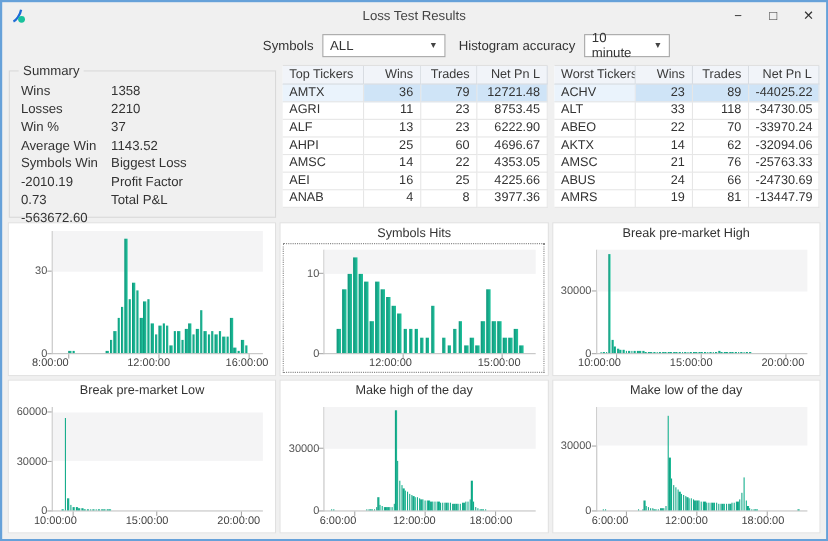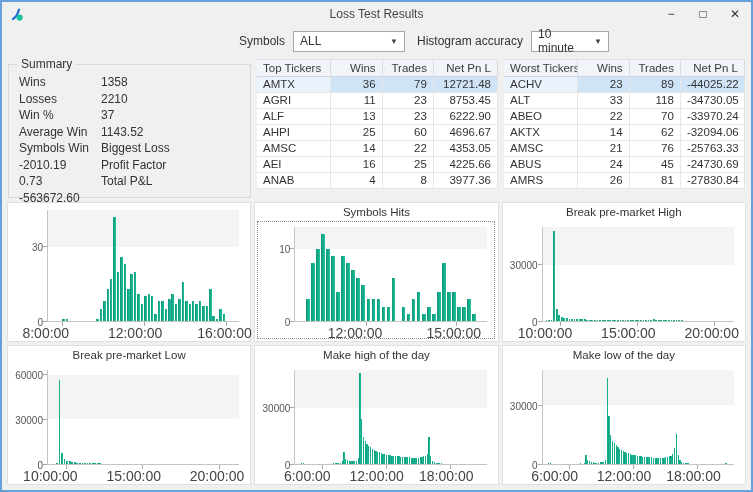--- a/index.html
+++ b/index.html
@@ -53,21 +53,21 @@
                 border:1px dotted transparent; }
   .chart-body.focused { border:1px dotted #8a8a8a; }
   .axes { flex:1; display:flex; min-height:0; padding:5px 7px 0 0; }
   .ylab { width:36px; position:relative; flex-shrink:0; font-size:10px; color:#555; }
   .ytick { position:absolute; right:4px; transform:translateY(-50%); }
   .plot { flex:1; position:relative; border-left:1px solid #c4c4c4; border-bottom:1px solid #c4c4c4; background:#fff; }
   .band { position:absolute; left:0; right:0; background:#f4f4f5; }
   .bar { position:absolute; bottom:0; background:linear-gradient(90deg,#0e947a,#20c49d); }
   .ytickmark { position:absolute; width:4px; height:1px; background:#aaa; left:-5px; }
   .xtickmark { position:absolute; width:1px; height:4px; background:#aaa; bottom:-5px; }
-  .xaxis { height:16px; position:relative; margin-left:20px; margin-right:7px; font-size:14px; color:#444; flex-shrink:0; }
+  .xaxis { height:16px; position:relative; margin-left:20px; margin-right:7px; font-size:10px; color:#444; flex-shrink:0; }
   .xtick { position:absolute; top:2.5px; transform:translateX(-50%); white-space:nowrap; }
 </style>
 </head>
 <body>
 
 <div class="window">
 
   <div class="titlebar">
     <span class="app-icon">
       <svg width="15" height="15" viewBox="0 0 15 15">
@@ -200,28 +200,28 @@
         </div>
         <div class="t-row">
           <div class="t-cell">AMSC</div>
           <div class="t-cell num">21</div>
           <div class="t-cell num">76</div>
           <div class="t-cell num">-25763.33</div>
         </div>
         <div class="t-row">
           <div class="t-cell">ABUS</div>
           <div class="t-cell num">24</div>
-          <div class="t-cell num">45</div>
+          <div class="t-cell num">66</div>
           <div class="t-cell num">-24730.69</div>
         </div>
         <div class="t-row">
           <div class="t-cell">AMRS</div>
-          <div class="t-cell num">26</div>
+          <div class="t-cell num">19</div>
           <div class="t-cell num">81</div>
-          <div class="t-cell num">-27830.84</div>
+          <div class="t-cell num">-13447.79</div>
         </div>
       </div>
   </div>
 
   <div class="charts">
     <div class="panel">
       <div class="chart-body">
           <div class="axes">
             <div class="ylab">
               <div class="ytick" style="top: 100%;">0</div>

